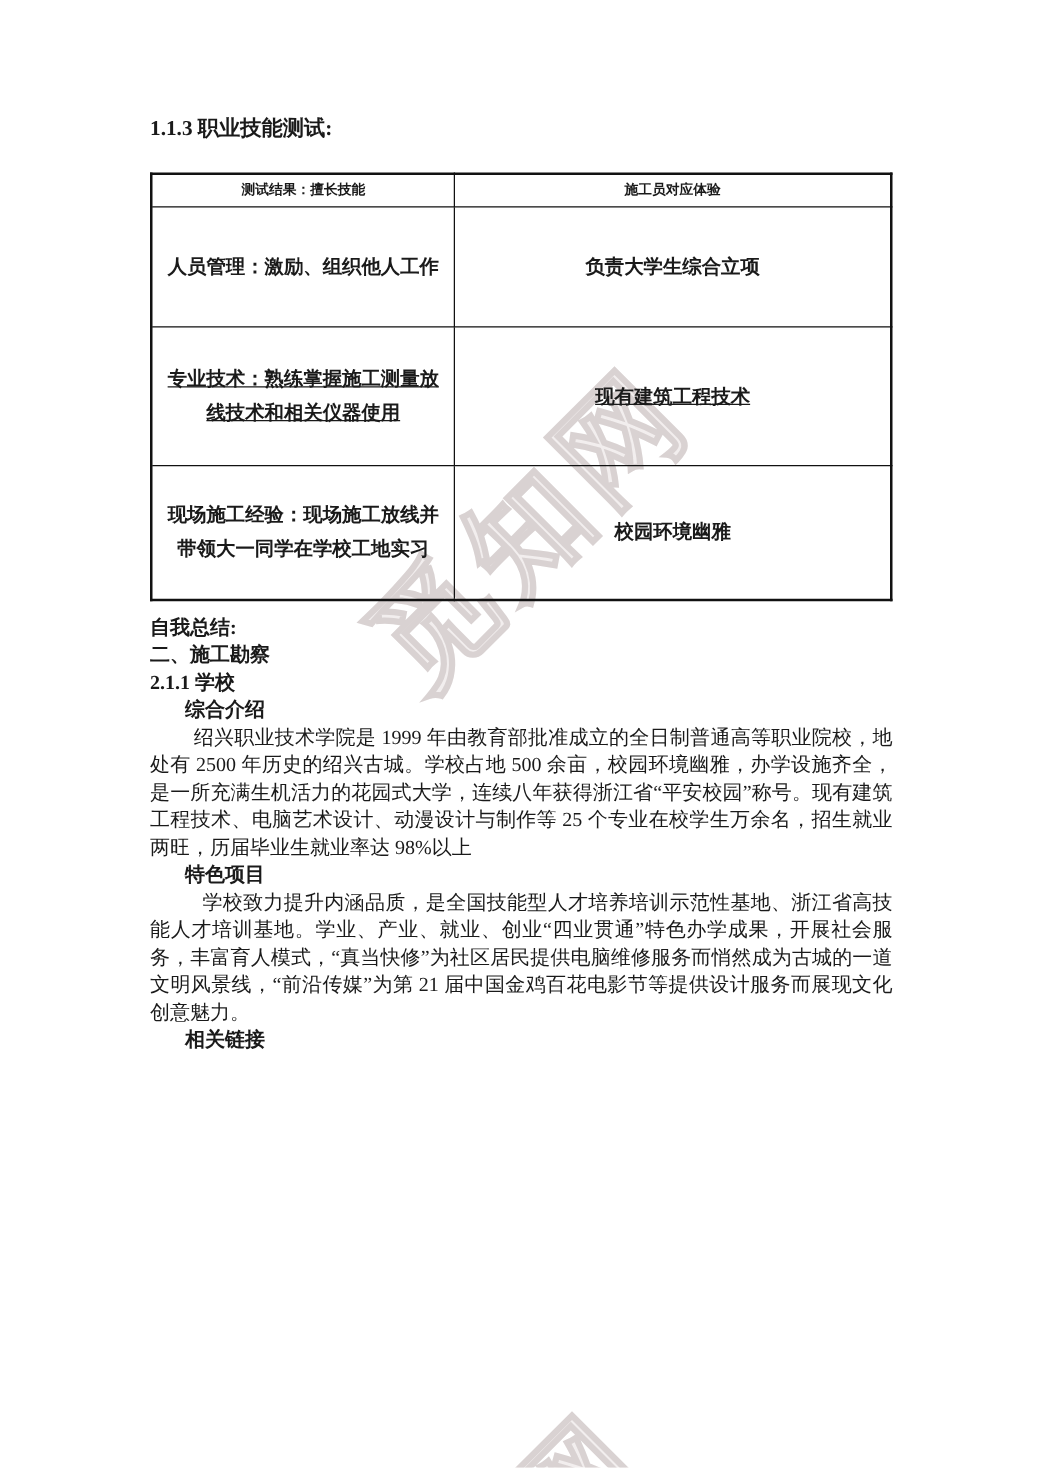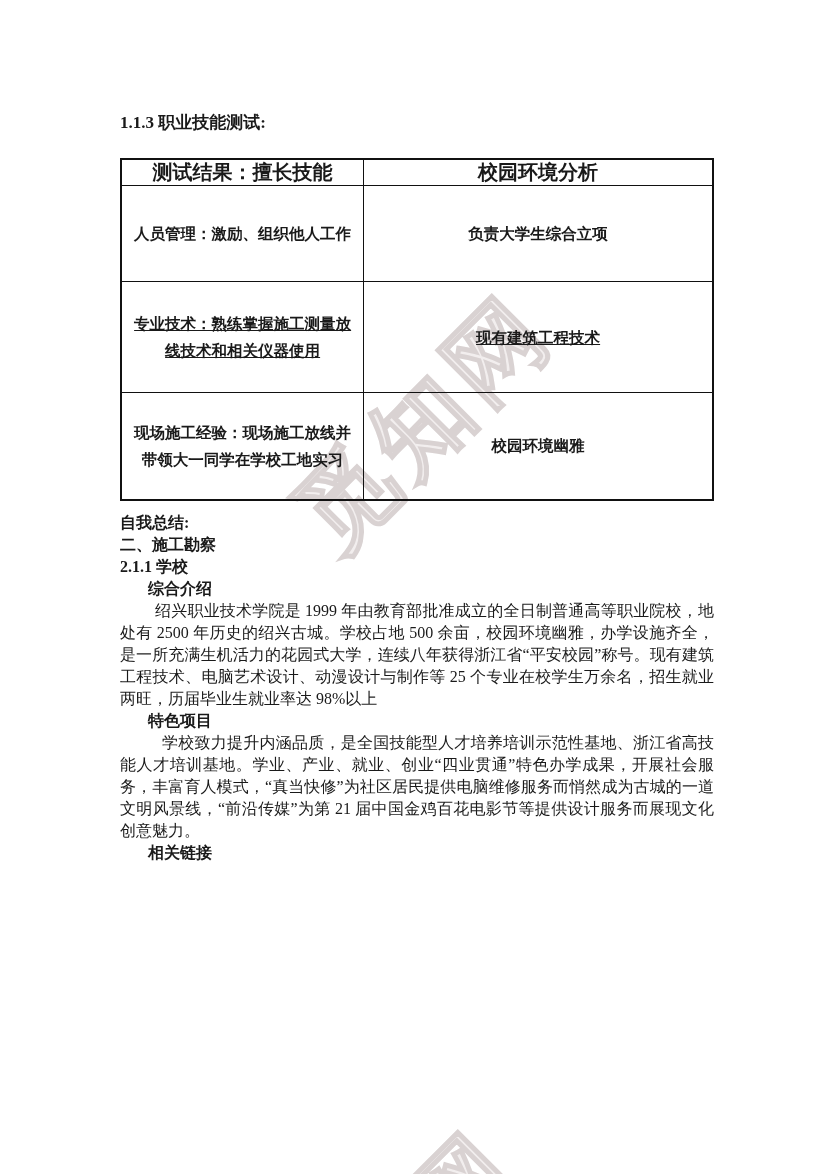--- a/index.html
+++ b/index.html
@@ -27,21 +27,21 @@
     -webkit-text-stroke: 2px #d9d2d2;
     white-space: nowrap;
     user-select: none;
     z-index: 0;
   }
   .wm-main   { left: 265px; top: 363px; }
   .wm-bottom { left: 231px; top: 1199px; }
   
   .content {
     position: absolute;
-    left: 120px; top: 112px;
+    left: 120px; top: 92px;
     width: 594px;
     z-index: 1;
     font-size: 16px; line-height: 22px;
   }
   .doc-title {
     font-weight: bold;
     font-size: 17px;
     line-height: 22px;
     margin: 0 0 24px 0;
   }
@@ -51,21 +51,21 @@
     table-layout: fixed;
     border: 2px solid #111111;
   }
   table.skills th, table.skills td {
     border: 1.5px solid #111111;
     font-weight: bold;
     text-align: center;
     vertical-align: middle;
     padding: 0 6px;
   }
-  table.skills th { font-size: 20px; height: 25px; line-height: 25px; }
+  table.skills th { font-size: 11px; height: 25px; line-height: 25px; }
   table.skills td { font-size: 15.5px; line-height: 27px; text-align: center; }
   tbody tr.r0 { height: 96px; }
   tbody tr.r1 { height: 111px; text-decoration: underline; }
   tbody tr.r2 { height: 107px; }
   .col-skill { width: 41%; }
   .col-exp   { width: 59%; }
   .sections { margin-top: 11px; }
   .sec-h {
     font-weight: bold;
     margin: 0;
@@ -91,21 +91,21 @@
     <div class="doc-title">1.1.3 职业技能测试:</div>
 
     <table class="skills">
       <colgroup>
         <col class="col-skill">
         <col class="col-exp">
       </colgroup>
       <thead>
         <tr>
           <th>测试结果：擅长技能</th>
-          <th>校园环境分析</th>
+          <th>施工员对应体验</th>
         </tr>
       </thead>
       <tbody>
         <tr class="r0">
           <td>人员管理：激励、组织他人工作</td>
           <td>负责大学生综合立项</td>
         </tr>
         <tr class="r1">
           <td>专业技术：熟练掌握施工测量放线技术和相关仪器使用</td>
           <td>现有建筑工程技术</td>

